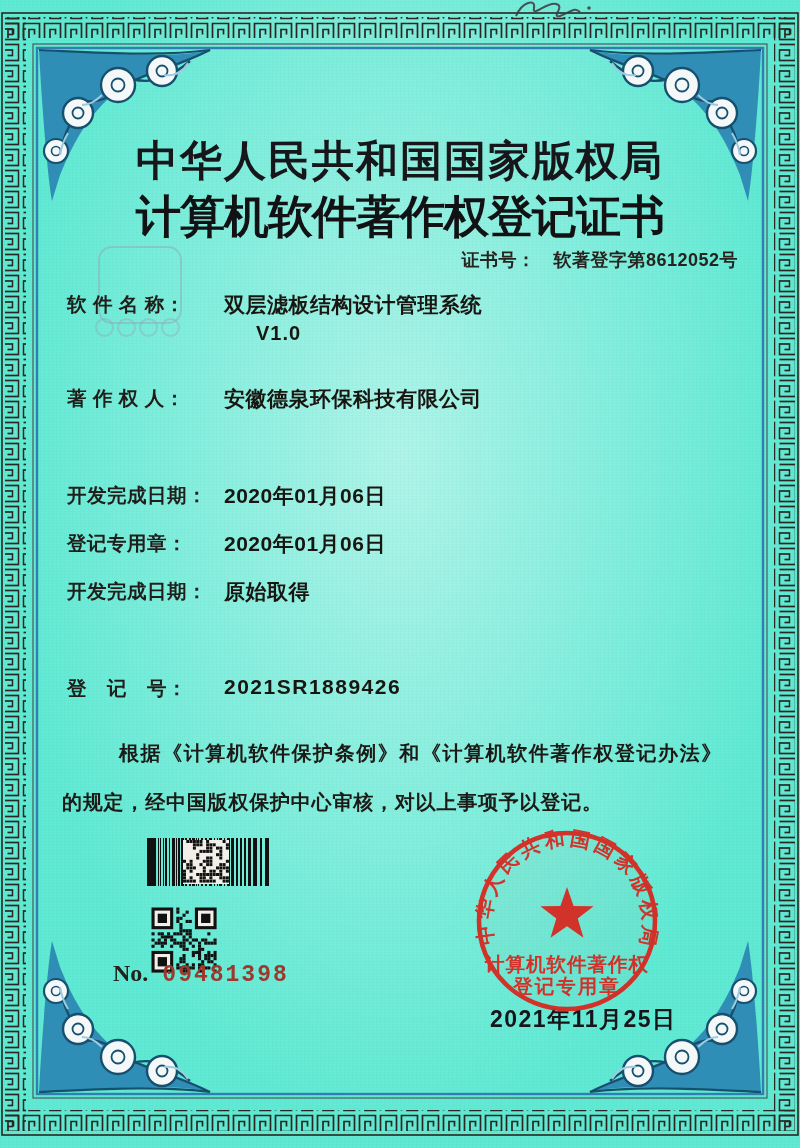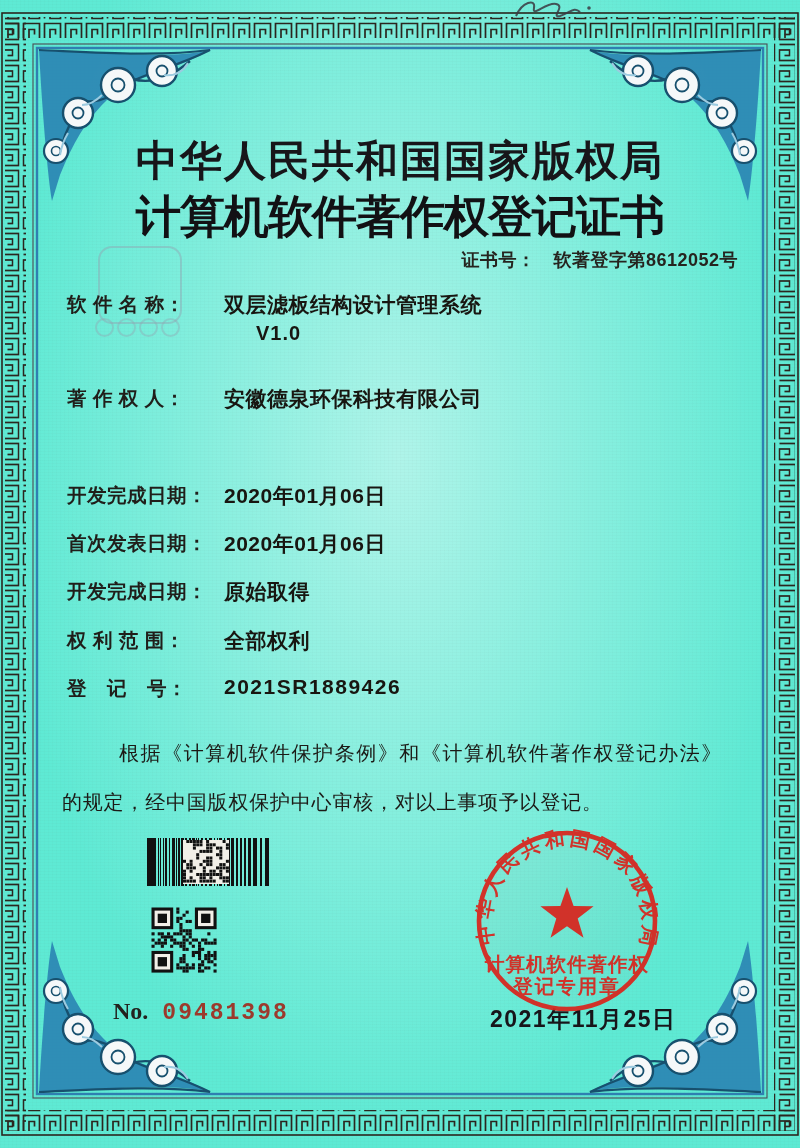--- a/index.html
+++ b/index.html
@@ -55,25 +55,25 @@
     display:inline-block;margin-left:25px;
     font-size:21px;font-weight:700;color:#181611;
     letter-spacing:.5px;vertical-align:top;
   }
   .row .val2{
     position:absolute;left:157px;margin-left:32px;top:31px;
     font-size:20px;font-weight:700;color:#181611;letter-spacing:1px;
   }
   .statement{
     left:62px;top:729px;width:660px;
-    font-size:20px;font-weight:400;color:#1c1a16;
+    font-size:20px;font-weight:700;color:#1c1a16;
     line-height:49px;text-indent:57px;text-align:justify;
     letter-spacing:.8px;
   }
-  .serial{top:998px;left:113px;white-space:nowrap;text-align:center;}
+  .serial{top:960px;left:113px;white-space:nowrap;text-align:center;}
   .serial .no{
     font-family:"Liberation Serif","DejaVu Serif",serif;
     font-size:24px;font-weight:700;color:#23211d;
   }
   .serial .digits{
     font-family:"Liberation Mono","DejaVu Sans Mono",monospace;
     font-size:23px;font-weight:700;color:#9c392c;
     letter-spacing:2px;margin-left:14px;
   }
   .issue-date{
@@ -165,27 +165,24 @@
     <span class="lbl">软 件 名 称：</span><span class="val">双层滤板结构设计管理系统</span>
     <span class="val2">V1.0</span>
   </div>
   <div class="row" style="top:385px">
     <span class="lbl">著 作 权 人：</span><span class="val">安徽德泉环保科技有限公司</span>
   </div>
   <div class="row" style="top:482px">
     <span class="lbl">开发完成日期：</span><span class="val">2020年01月06日</span>
   </div>
   <div class="row" style="top:530px">
-    <span class="lbl">首次发表日期：</span><span class="val">2020年01月06日</span>
+    <span class="lbl">登记专用章：</span><span class="val">2020年01月06日</span>
   </div>
   <div class="row" style="top:578px">
     <span class="lbl">开发完成日期：</span><span class="val">原始取得</span>
-  </div>
-  <div class="row" style="top:627px">
-    <span class="lbl">权 利 范 围：</span><span class="val">全部权利</span>
   </div>
   <div class="row" style="top:675px">
     <span class="lbl">登　记　号：</span><span class="val" style="letter-spacing:1.5px">2021SR1889426</span>
   </div>
 
   <div class="abs statement">根据《计算机软件保护条例》和《计算机软件著作权登记办法》的规定，经中国版权保护中心审核，对以上事项予以登记。</div>
 
   <svg class="abs" style="left:147px;top:838px" width="122" height="48" id="barcode">
       <rect x="0" y="0" width="9" height="48" fill="#111"></rect>
       <rect x="11" y="0" width="1" height="48" fill="#111"></rect>

